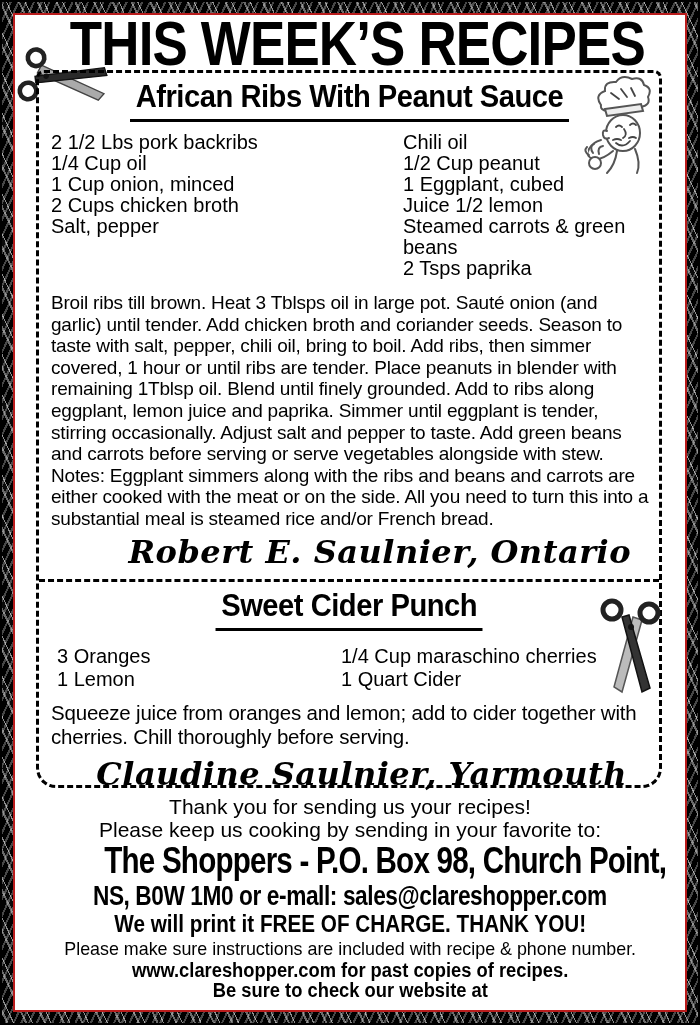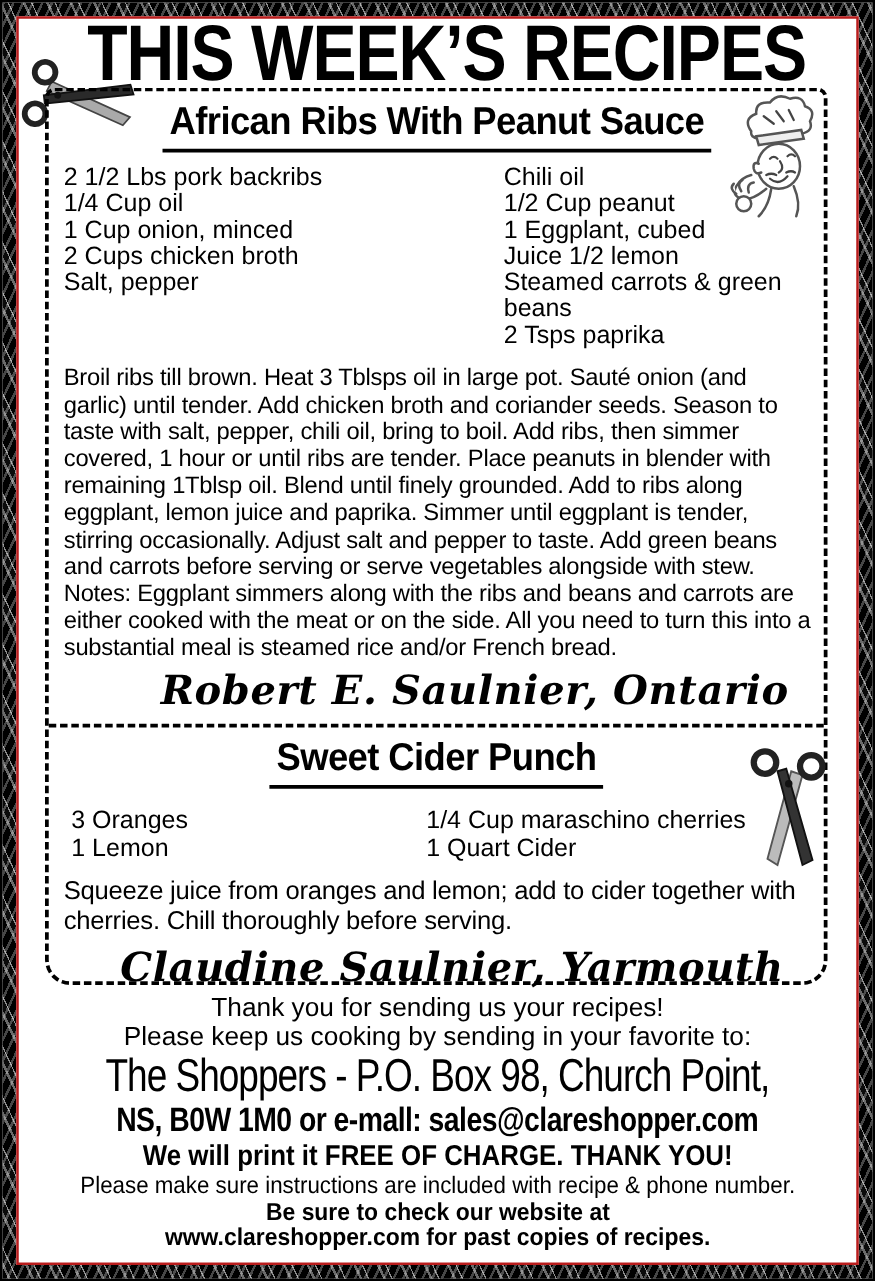--- a/index.html
+++ b/index.html
@@ -48,21 +48,21 @@
 
   
   .scissors-top{position:absolute;left:4px;top:30px;width:92px;height:72px;transform:rotate(9deg);}
   .scissors-right{position:absolute;right:-20px;top:540px;width:100px;height:70px;
     transform:rotate(90deg);transform-origin:center;}
 
   
   .footer{position:absolute;left:0;top:780px;width:100%;text-align:center;}
   .f-plain{font-size:21px;line-height:23px;}
   .f-sq{display:inline-block;transform-origin:center;white-space:nowrap;}
-  .f-addr1{font-size:37px;line-height:40px;font-weight:normal;letter-spacing:-1px;}
+  .f-addr1{font-size:37px;line-height:40px;font-weight:bold;letter-spacing:-1px;padding-left:19px;}
   .f-addr1 .f-sq{transform:scaleX(.8);}
   .f-addr2{font-size:27px;line-height:30px;font-weight:bold;letter-spacing:-.5px;}
   .f-addr2 .f-sq{transform:scaleX(.84);}
   .f-free{font-size:23px;line-height:27px;font-weight:bold;}
   .f-free .f-sq{transform:scaleX(.9);}
   .f-note{font-size:19px;line-height:22px;font-weight:normal;}
   .f-note .f-sq{transform:scaleX(.94);}
   .f-web{font-size:19.5px;line-height:20px;font-weight:bold;}
   .f-web .f-sq{transform:scaleX(.94);}
 </style>
@@ -181,20 +181,20 @@
     <div class="f-addr2">
       <span class="f-sq">NS, B0W 1M0 or e-mall: sales@clareshopper.com</span>
     </div>
     <div class="f-free">
       <span class="f-sq">We will print it FREE OF CHARGE. THANK YOU!</span>
     </div>
     <div class="f-note">
       <span class="f-sq">Please make sure instructions are included with recipe &amp; phone number.</span>
     </div>
     <div class="f-web">
+      <span class="f-sq">www.clareshopper.com for past copies of recipes.</span>
+    </div>
+    <div class="f-web">
       <span class="f-sq">Be sure to check our website at</span>
     </div>
-    <div class="f-web">
-      <span class="f-sq">www.clareshopper.com for past copies of recipes.</span>
-    </div>
   </div>
 
 </div>
 
 </body></html>

